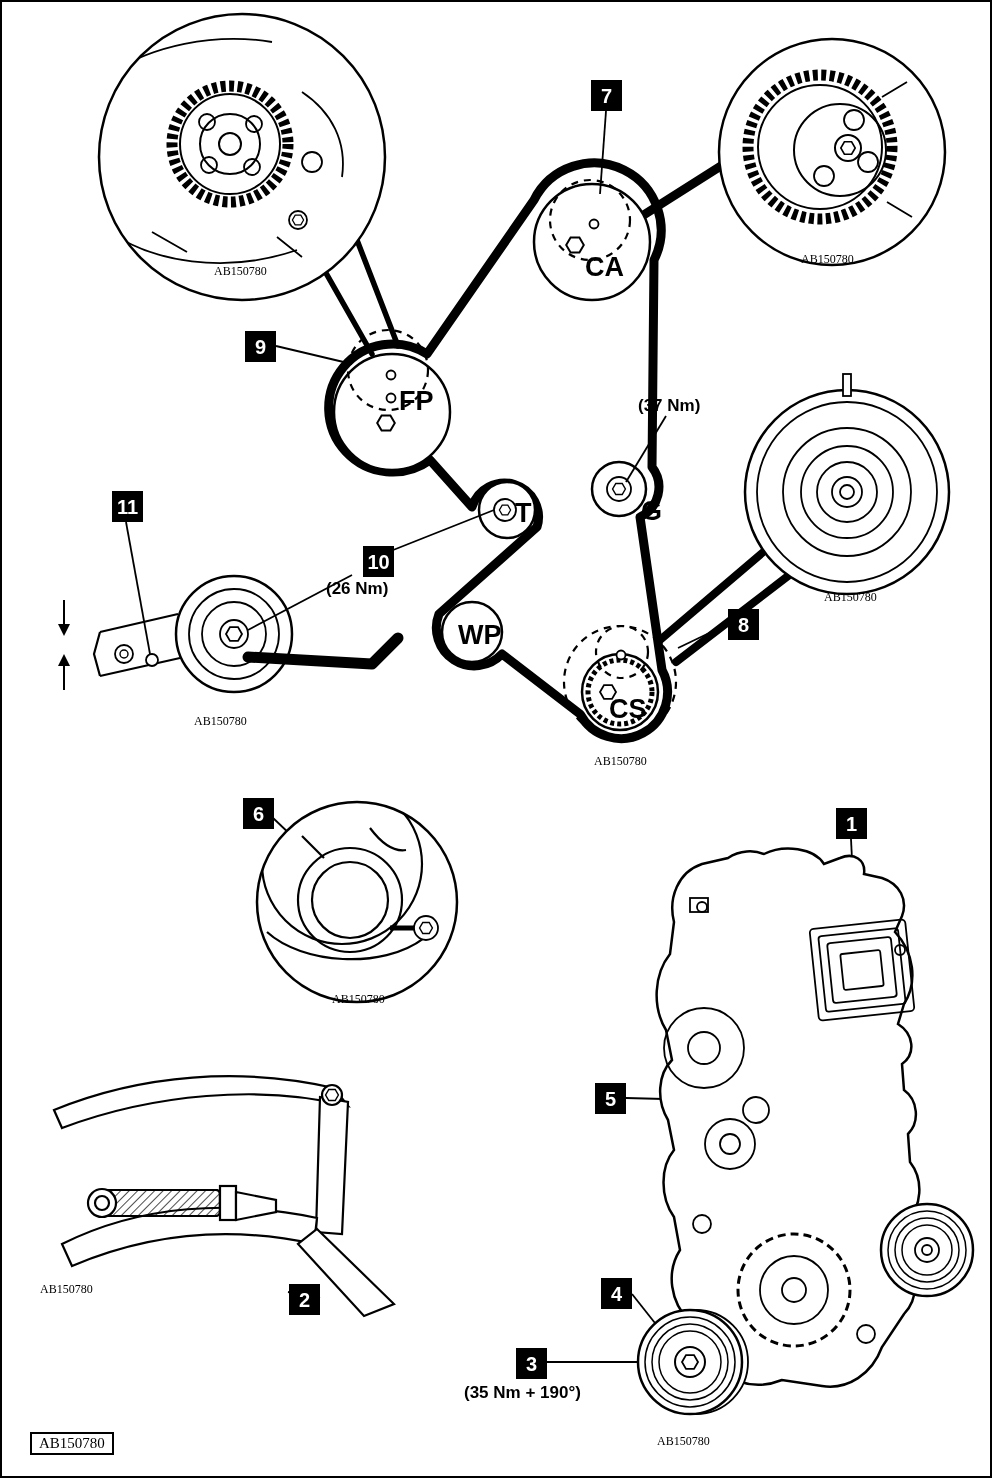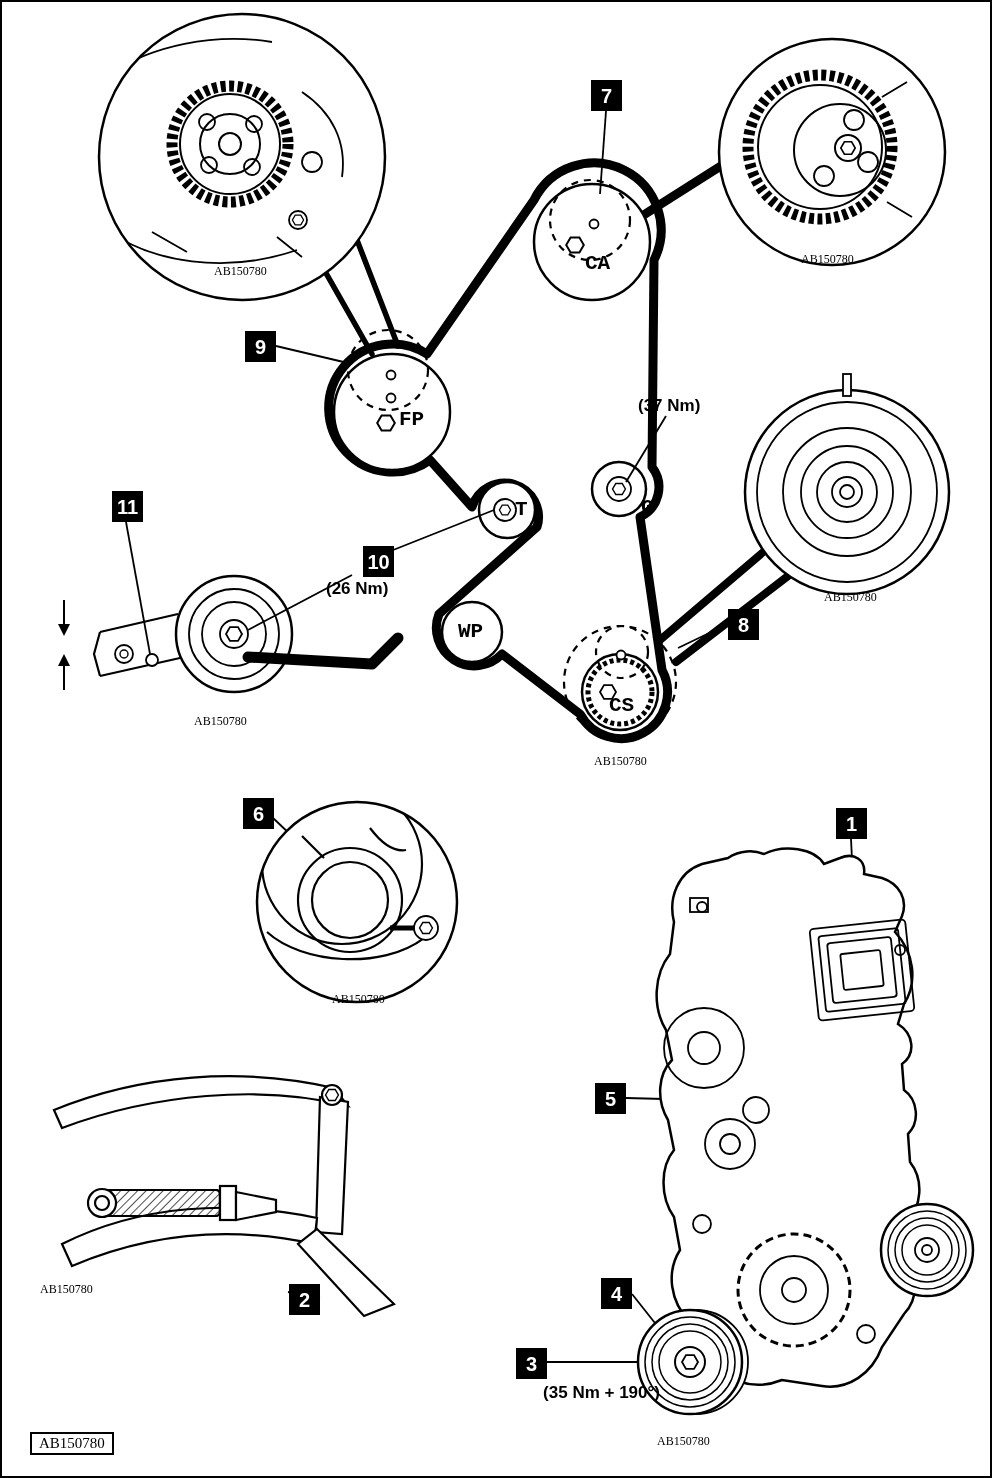--- a/index.html
+++ b/index.html
@@ -8,21 +8,21 @@
     border:2px solid #000;box-sizing:border-box;overflow:hidden;
     font-family:"Liberation Sans",sans-serif;
   }
   svg{position:absolute;left:0;top:0;}
   .co{
     position:absolute;width:31px;height:31px;background:#000;color:#fff;
     display:flex;align-items:center;justify-content:center;
     font-weight:bold;font-size:20px;line-height:1;
   }
   .lbl{
-    position:absolute;font-weight:bold;font-size:21px;color:#000;white-space:nowrap;font-family:Liberation Mono, monospace;
+    position:absolute;font-weight:bold;font-size:27px;color:#000;white-space:nowrap;
   }
   .tq{
     position:absolute;font-weight:bold;font-size:17px;color:#000;white-space:nowrap;text-align:center;
   }
   .wm{
     position:absolute;font-family:"Liberation Serif",serif;font-size:12px;color:#000;white-space:nowrap;
   }
   .wm-box{
     position:absolute;font-family:"Liberation Serif",serif;font-size:15px;color:#000;
     border:2px solid #000;padding:1px 7px;background:#fff;white-space:nowrap;
@@ -269,29 +269,29 @@
 <div class="co" style="left:361px;top:544px">10</div>
 <div class="co" style="left:726px;top:607px">8</div>
 <div class="co" style="left:241px;top:796px">6</div>
 <div class="co" style="left:834px;top:806px">1</div>
 <div class="co" style="left:593px;top:1081px">5</div>
 <div class="co" style="left:287px;top:1282px">2</div>
 <div class="co" style="left:599px;top:1276px">4</div>
 <div class="co" style="left:514px;top:1346px">3</div>
 
 <div class="lbl" style="left:583px;top:250px">CA</div>
-<div class="lbl" style="left:397px;top:406px">FP</div>
+<div class="lbl" style="left:397px;top:384px">FP</div>
 <div class="lbl" style="left:513px;top:496px">T</div>
 <div class="lbl" style="left:639px;top:494px">G</div>
 <div class="lbl" style="left:456px;top:618px">WP</div>
 <div class="lbl" style="left:607px;top:692px">CS</div>
 
 <div class="tq" style="left:636px;top:394px">(37 Nm)</div>
 <div class="tq" style="left:324px;top:577px">(26 Nm)</div>
-<div class="tq" style="left:462px;top:1381px;width:196px;text-align:right">(35 Nm + 190°)</div>
+<div class="tq" style="left:462px;top:1381px;width:196px;text-align:left">(35 Nm + 190°)</div>
 
 <div class="wm" style="left:212px;top:262px">AB150780</div>
 <div class="wm" style="left:799px;top:250px">AB150780</div>
 <div class="wm" style="left:822px;top:588px">AB150780</div>
 <div class="wm" style="left:192px;top:712px">AB150780</div>
 <div class="wm" style="left:592px;top:752px">AB150780</div>
 <div class="wm" style="left:330px;top:990px">AB150780</div>
 <div class="wm" style="left:38px;top:1280px">AB150780</div>
 <div class="wm" style="left:655px;top:1432px">AB150780</div>
 <div class="wm-box" style="left:28px;top:1430px">AB150780</div>

